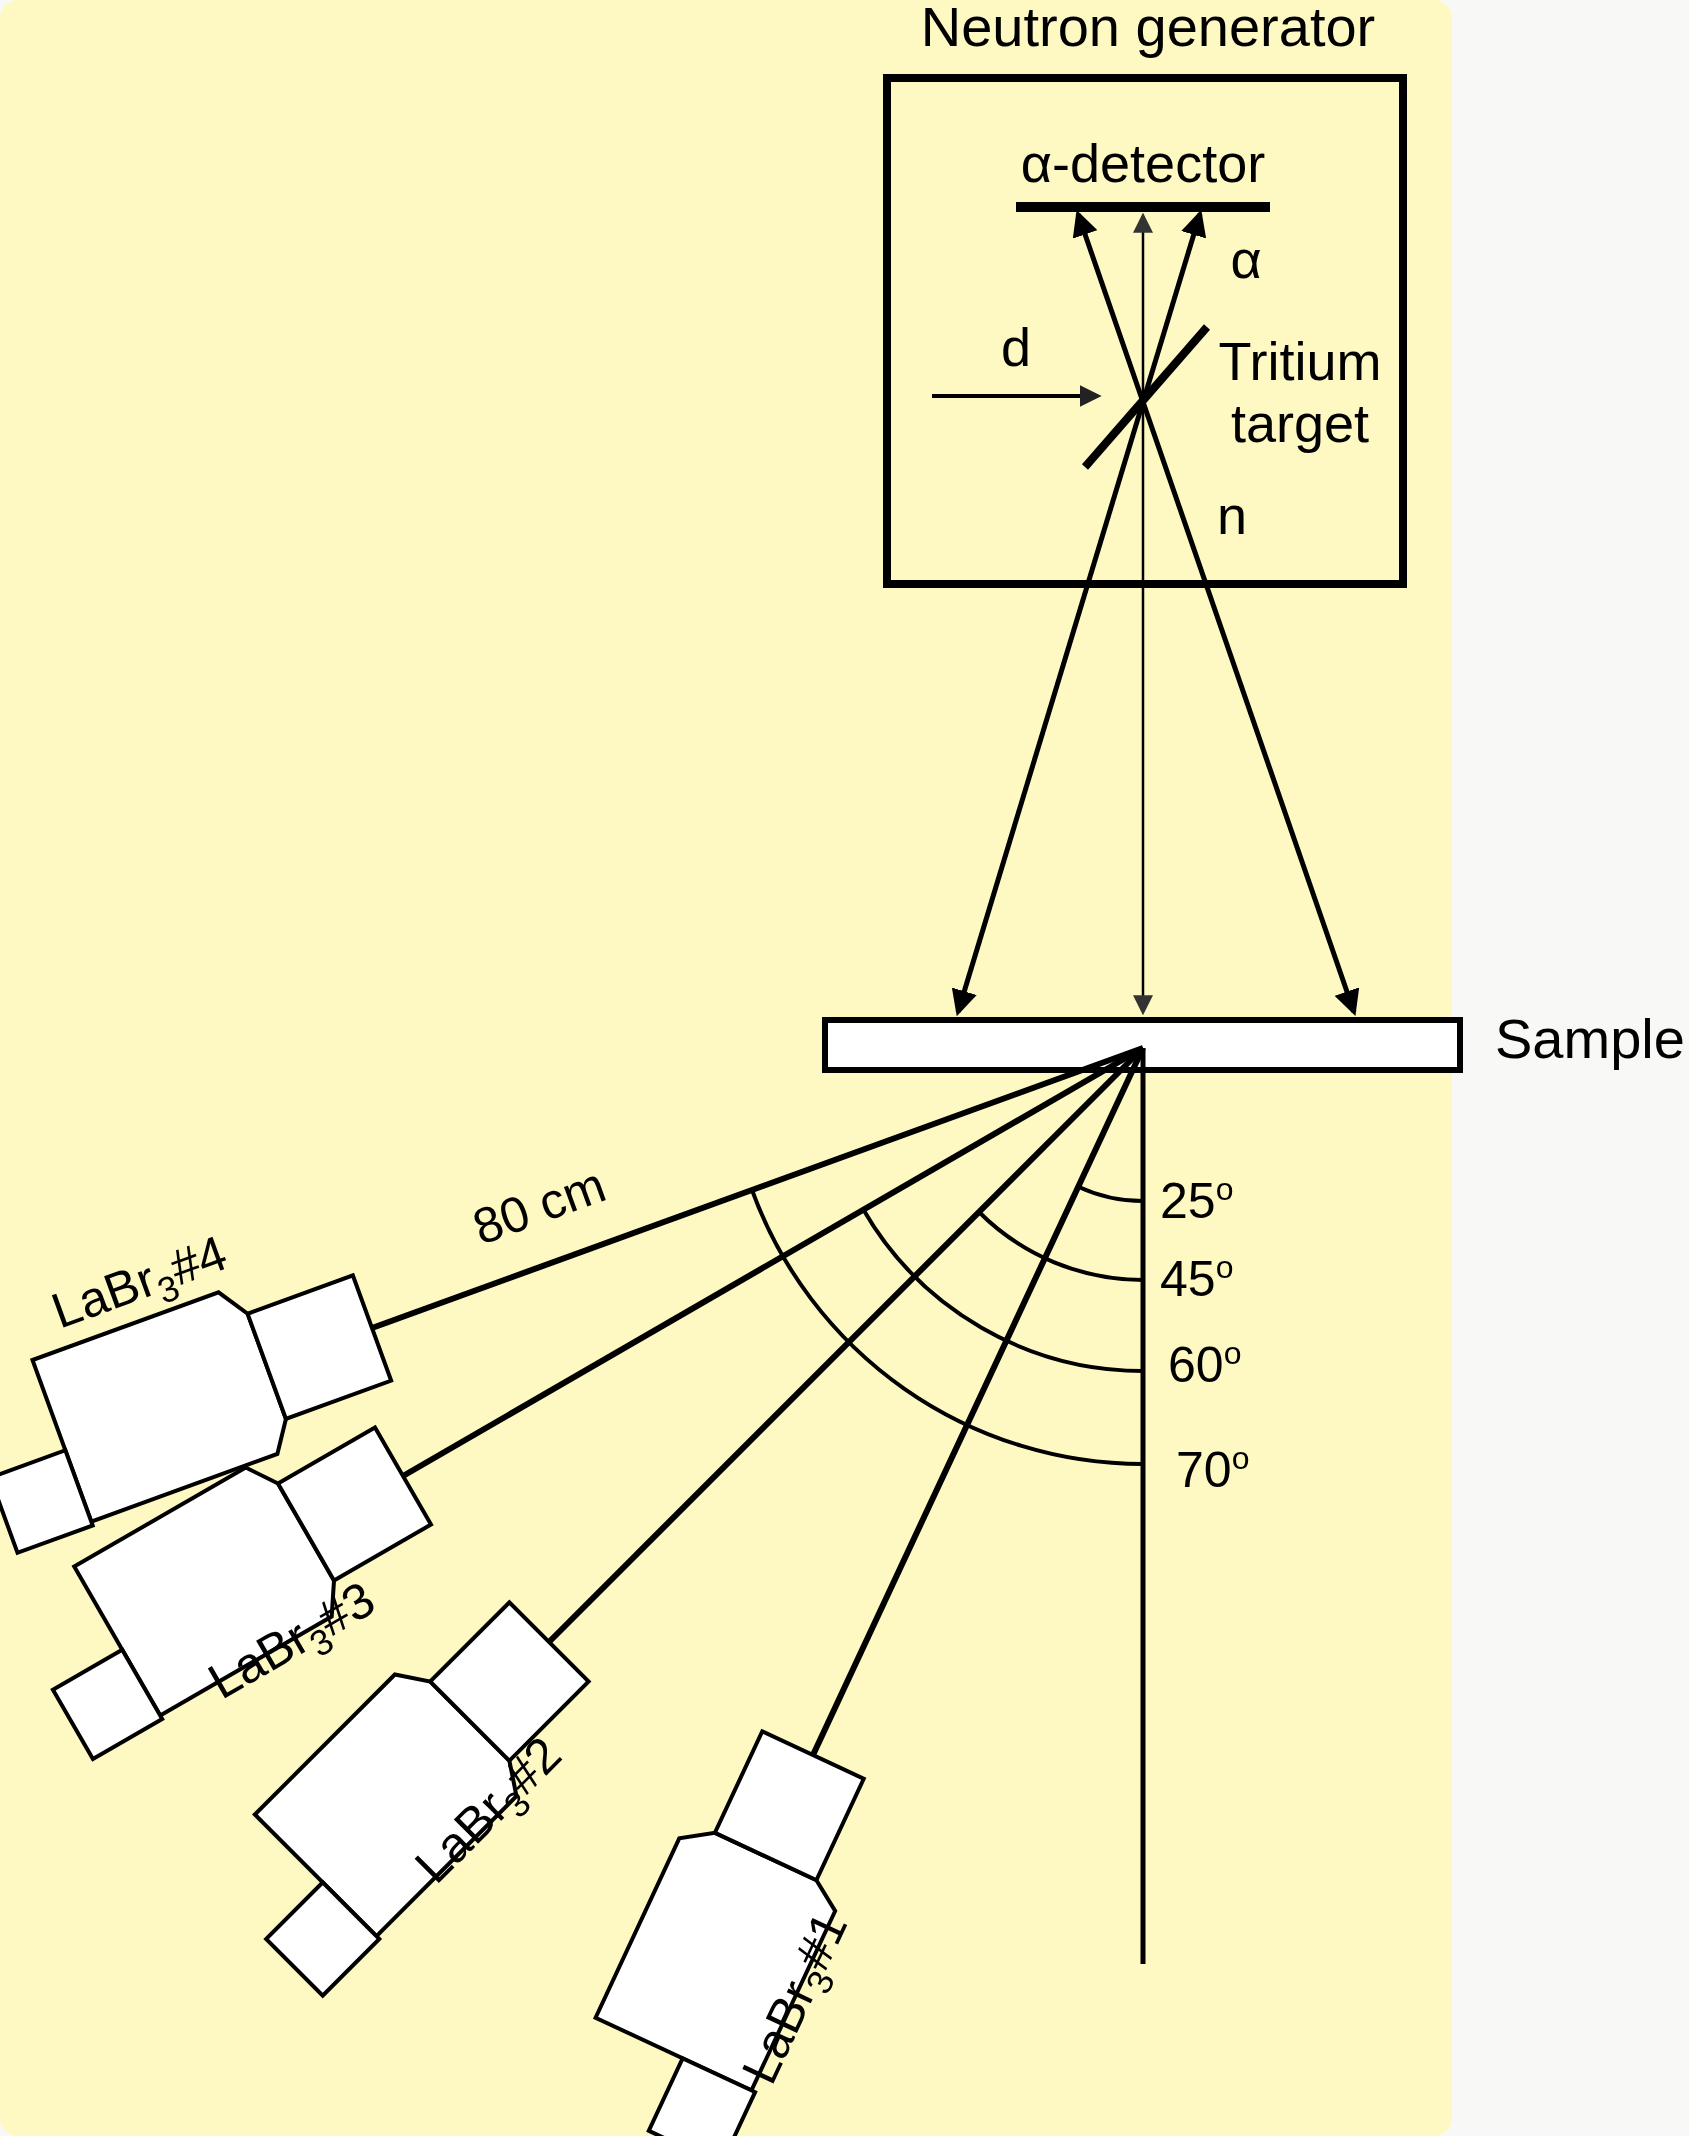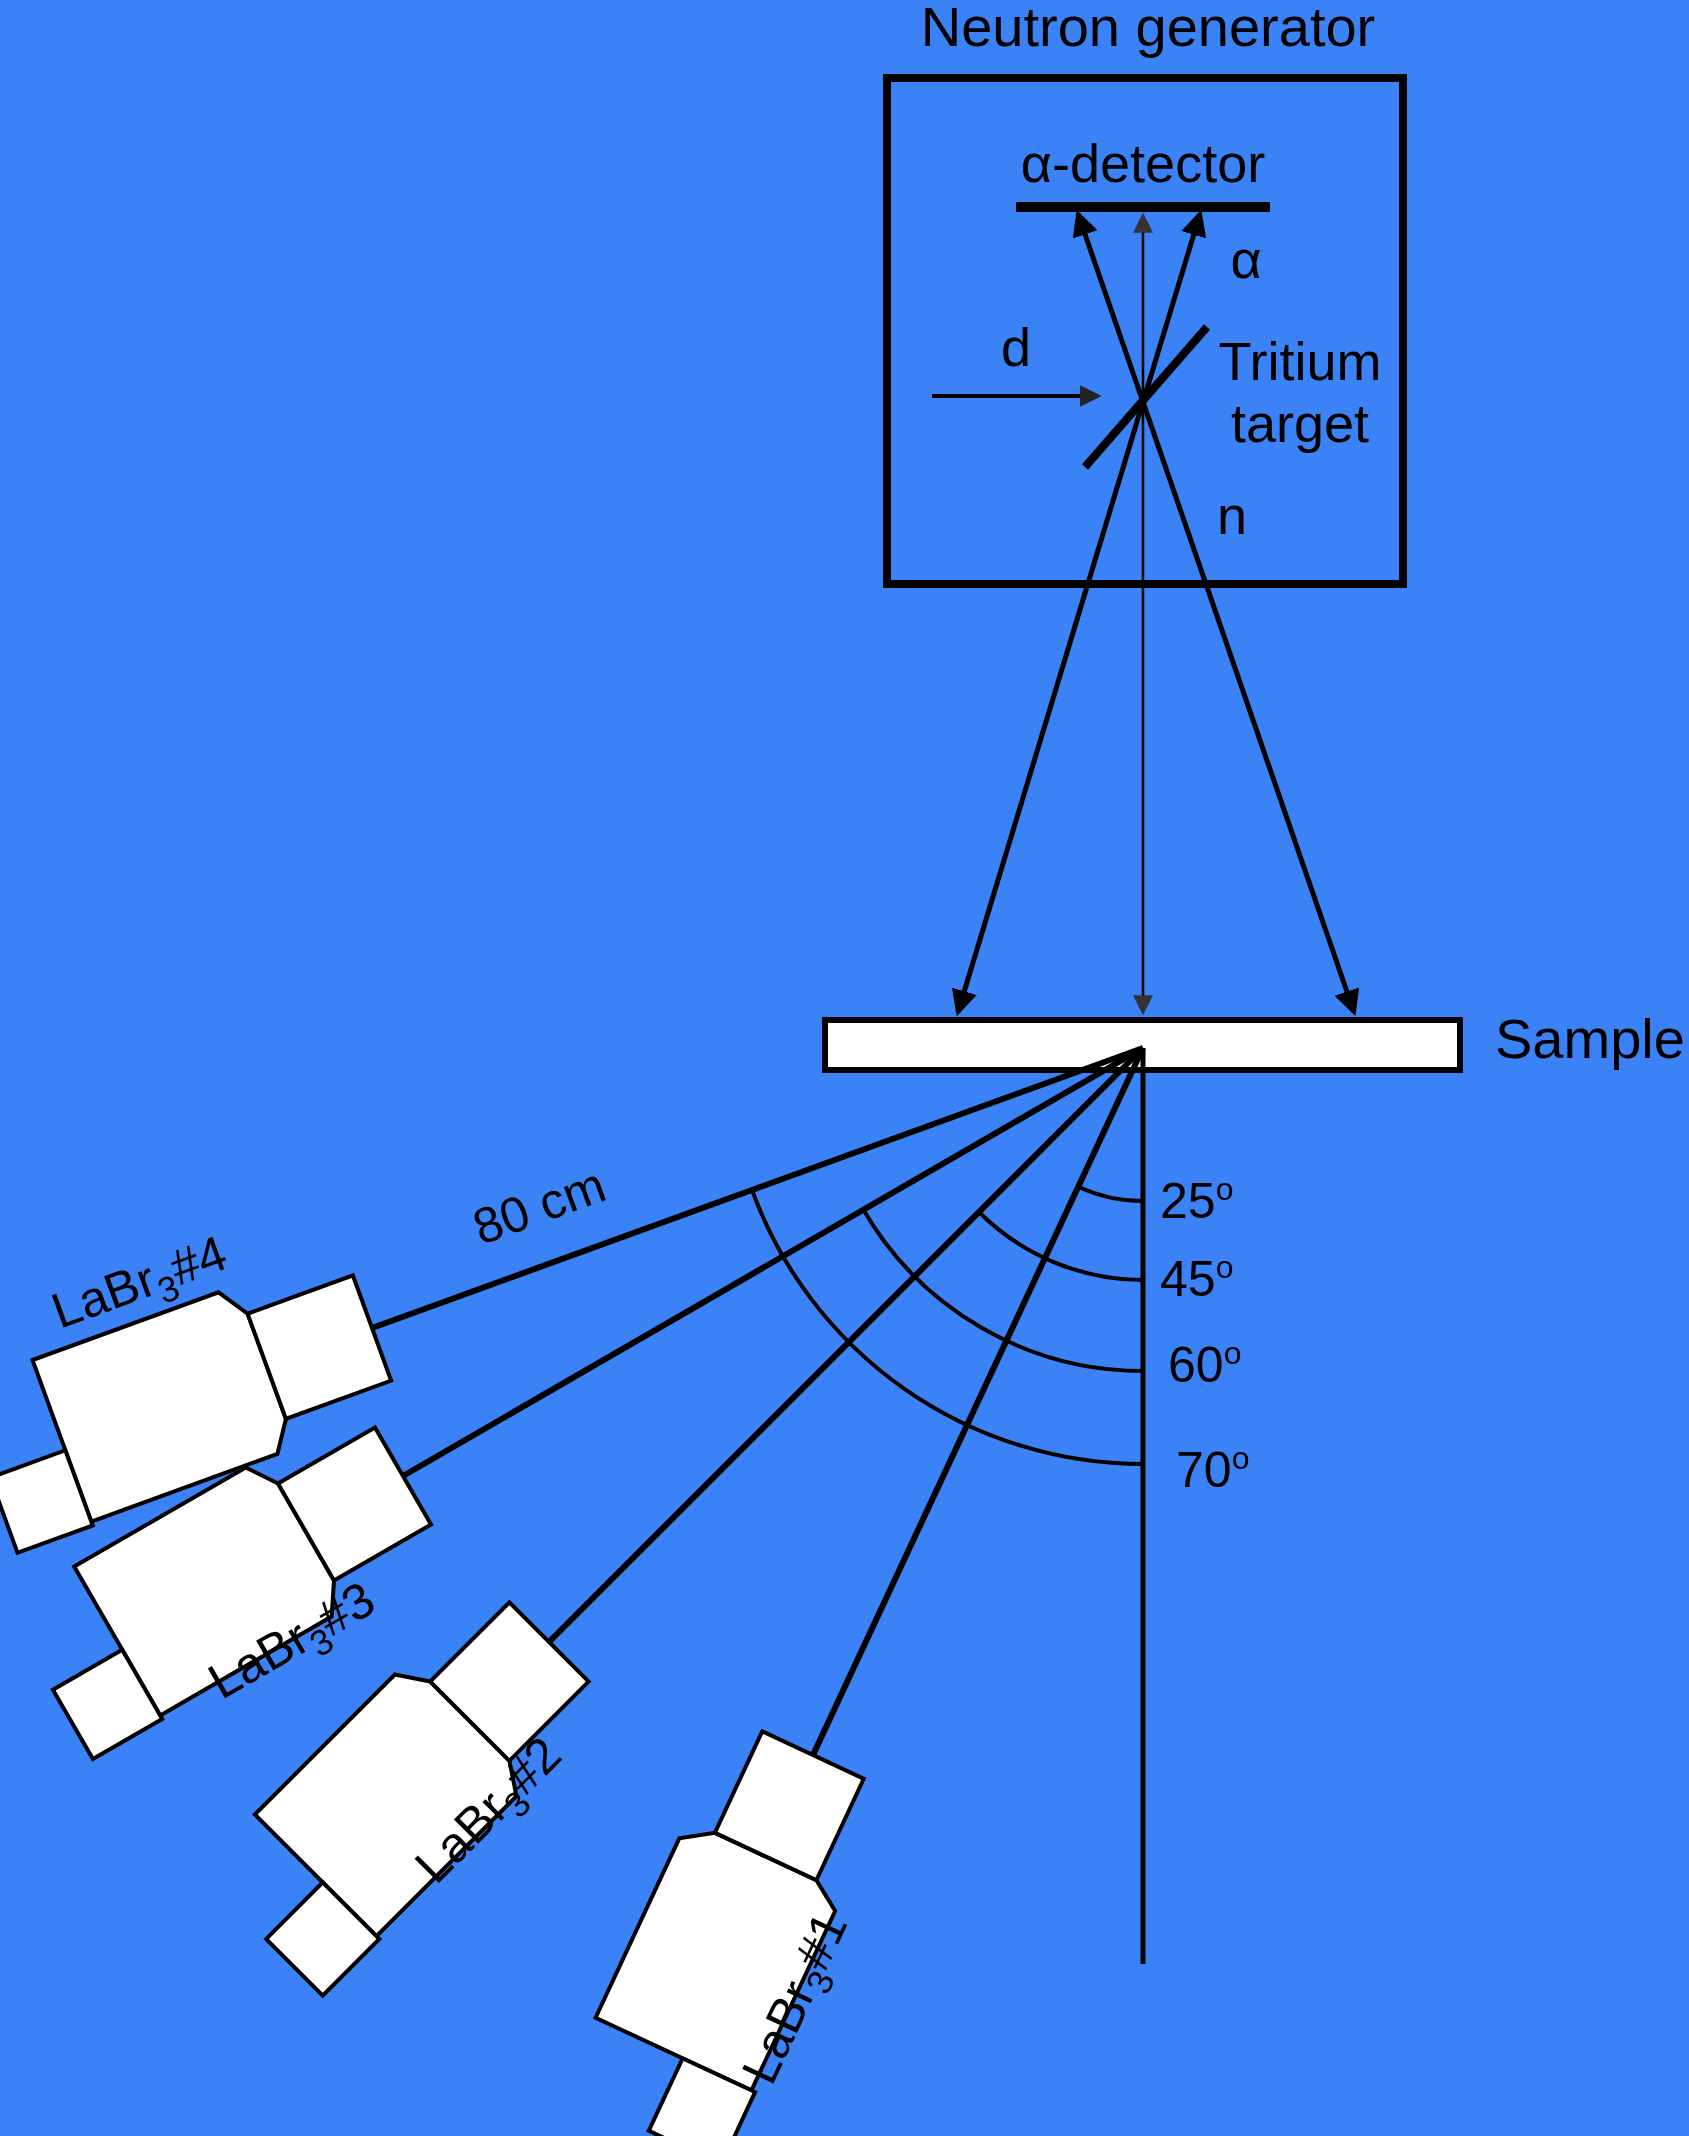--- a/index.html
+++ b/index.html
@@ -1,24 +1,25 @@
 <!DOCTYPE html>
 <html><head>
 <meta charset="utf-8">
 <style>
   html, body {
     margin: 0;
     padding: 0;
     background: #f8f8f6;
   }
   .stage {
-    width: 1689px;
+    width: 1452px;
     height: 2136px;
     position: relative;
-    background: #3b82f6;
+    background: #fef9c3;
+    border-radius: 18px;
   }
   svg { display: block; }
   text, tspan {
     fill: #000;
     font-family: "Liberation Sans", "DejaVu Sans", sans-serif;
   }
   .t-title  { font-size: 56px; }
   .t-lg     { font-size: 54px; }
   .t-sample { font-size: 56px; }
   .t-angle  { font-size: 50px; }

